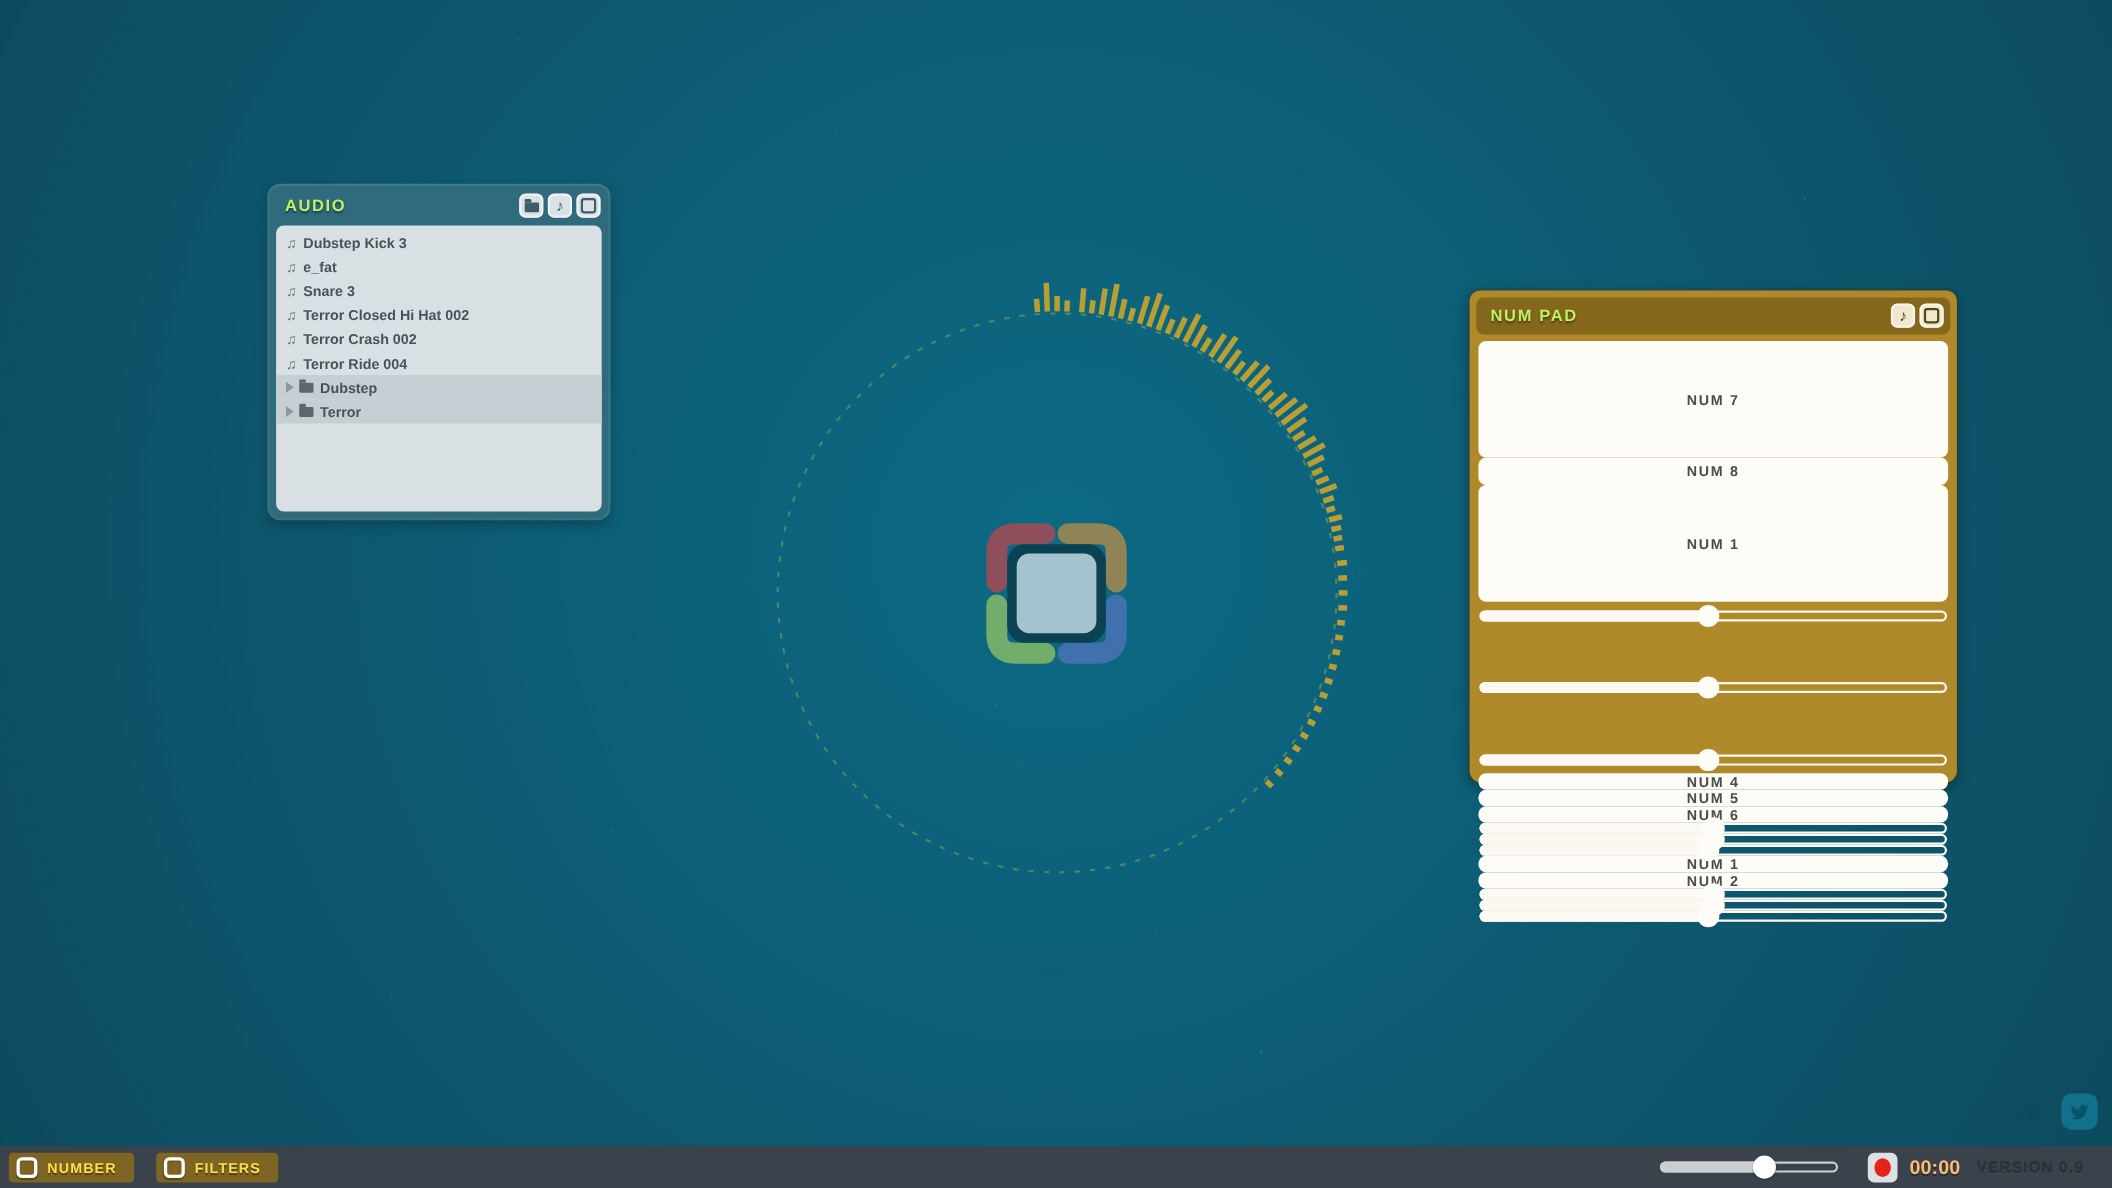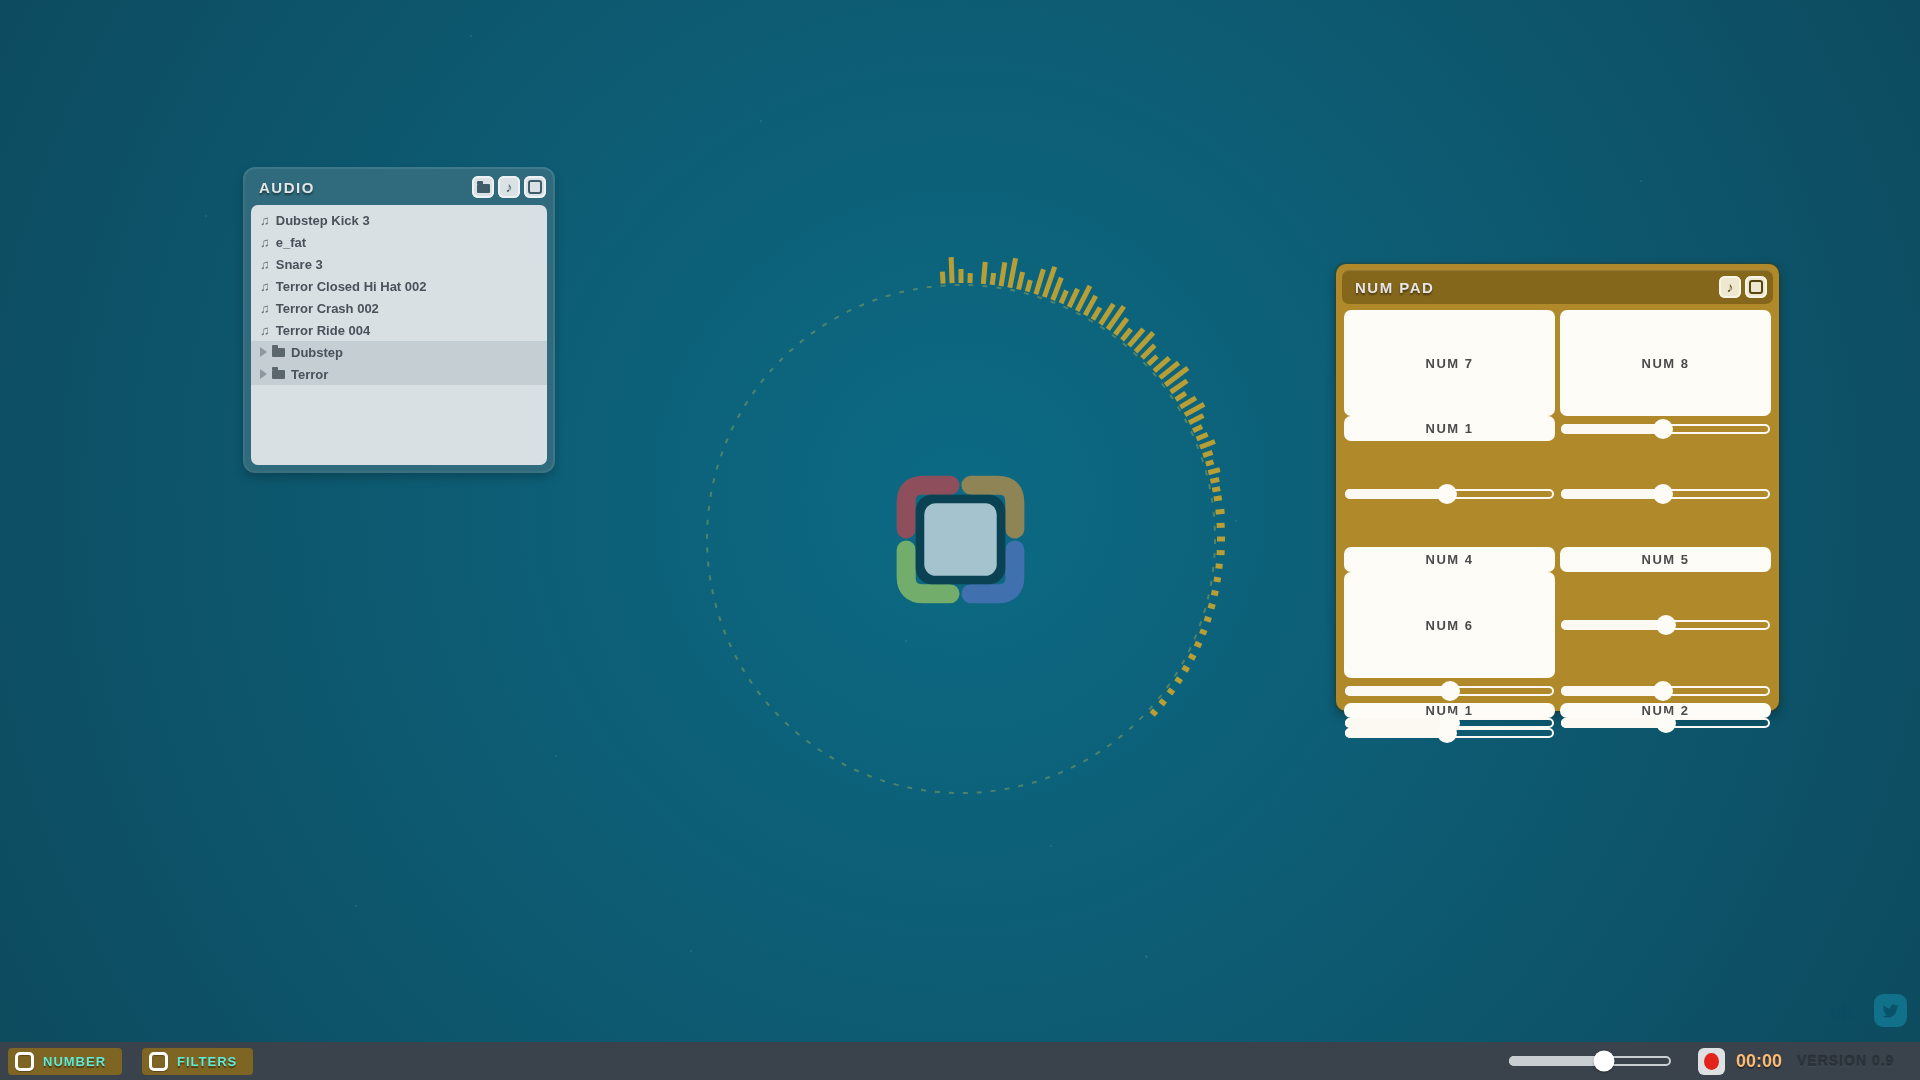--- a/index.html
+++ b/index.html
@@ -10,21 +10,21 @@
   }
   .particle{position:absolute;border-radius:50%;background:rgba(255,255,255,.10);}
 
   
   #viz{position:absolute;}
 
   
   #logo{position:absolute;left:889px;top:468px;}
 
   
-  .panel-title{color:#e5e5e5;font-weight:800;font-size:15px;letter-spacing:1.5px;text-shadow:0 2px 2px rgba(0,0,0,.45);}
+  .panel-title{color:#bef264;font-weight:800;font-size:15px;letter-spacing:1.5px;text-shadow:0 2px 2px rgba(0,0,0,.45);}
   .hdr-icons{margin-left:auto;display:flex;gap:4px;}
   .icon-btn{width:22px;height:22px;border-radius:6px;display:flex;align-items:center;justify-content:center;border:none;cursor:pointer;padding:0;}
 
   
   .panel-audio{position:absolute;left:245px;top:169px;width:308px;height:302px;background:#2f6b7c;border-radius:10px;
     box-shadow:0 0 0 2px rgba(190,220,226,.28), 0 5px 12px rgba(0,0,0,.28);}
   .audio-header{height:36px;display:flex;align-items:center;padding:0 7px 0 14px;}
   .panel-audio .icon-btn{background:#dae2e6;box-shadow:inset 0 0 0 2px #eef2f4;}
   .ic-note{font-size:14px;font-weight:800;color:#3f5d68;line-height:1;}
   .ic-box{width:10px;height:10px;border:2px solid #3f5d68;border-radius:3px;}
@@ -38,34 +38,34 @@
   .a-folder{width:13px;height:9px;background:#5c676d;border-radius:1px;position:relative;margin-right:6px;margin-top:1px;}
   .a-folder::before{content:"";position:absolute;top:-3px;left:0;width:6px;height:3px;background:#5c676d;border-radius:1px 1px 0 0;}
 
   
   .panel-numpad{position:absolute;left:1336px;top:264px;width:431px;height:447px;background:#b08a2a;border-radius:10px;
     box-shadow:0 0 0 2px rgba(70,50,5,.25), 0 5px 12px rgba(0,0,0,.3);padding-left:12px;}
   .np-header{position:absolute;left:6px;right:6px;top:6px;height:34px;background:#85671c;border-radius:7px;display:flex;align-items:center;padding:0 6px 0 13px;box-shadow:inset 0 1px 0 rgba(255,255,255,.12);}
   .panel-numpad .icon-btn{background:#efe8d1;box-shadow:inset 0 0 0 2px #f8f4e6;}
   .panel-numpad .ic-note{color:#584612;}
   .panel-numpad .ic-box{border-color:#584612;}
-  .np-grid{position:absolute;left:8px;right:8px;top:46px;bottom:6px;display:grid;grid-template-columns:repeat(2,1fr);
+  .np-grid{position:absolute;left:8px;right:8px;top:46px;bottom:6px;display:grid;grid-template-columns:repeat(1,1fr);
     grid-template-rows:106px 25px 106px 25px 106px 25px;column-gap:5px;}
   .pad{background:#fdfcf6;border-radius:7px;display:flex;align-items:center;justify-content:center;cursor:pointer;}
   .pad span{font-size:13px;font-weight:700;color:#4b4b4b;letter-spacing:1.5px;}
   .pslider{display:flex;align-items:center;padding:0 1px;cursor:pointer;}
   .ptrack{position:relative;width:100%;height:10px;border:2px solid #fbf9f1;border-radius:7px;box-sizing:border-box;}
   .pfill{position:absolute;left:-2px;top:-2px;height:10px;background:#fbf9f1;border-radius:7px;}
   .pthumb{position:absolute;top:50%;width:20px;height:20px;border-radius:50%;background:#fdfcf6;transform:translate(-50%,-50%);}
 
   
   .bottombar{position:absolute;left:0;right:0;bottom:0;height:38px;background:#3a434b;}
   .bb-btn{position:absolute;top:6px;height:27px;background:#7e6523;border:none;border-radius:4px;display:flex;align-items:center;gap:9px;padding:0 16px 0 7px;cursor:pointer;}
   .bb-check{width:13px;height:13px;border:3px solid #fff;border-radius:5px;box-shadow:0 1px 1px rgba(0,0,0,.3), inset 0 1px 1px rgba(0,0,0,.25);}
-  .bb-label{color:#5eead4;font-size:13px;font-weight:800;letter-spacing:1px;text-shadow:0 2px 1px rgba(0,0,0,.4);}
+  .bb-label{color:#fde047;font-size:13px;font-weight:800;letter-spacing:1px;text-shadow:0 2px 1px rgba(0,0,0,.4);}
   .vol{position:absolute;left:1509px;top:14px;width:162px;height:10px;cursor:pointer;}
   .vtrack{position:relative;width:100%;height:10px;border:2px solid #c9ced2;border-radius:7px;box-sizing:border-box;}
   .vfill{position:absolute;left:-2px;top:-2px;height:10px;background:#c9ced2;border-radius:7px;}
   .vthumb{position:absolute;top:50%;width:21px;height:21px;border-radius:50%;background:#fff;transform:translate(-50%,-50%);box-shadow:0 1px 2px rgba(0,0,0,.35);}
   .rec{position:absolute;left:1698px;top:6px;width:27px;height:27px;background:#dde1e3;border:none;border-radius:6px;display:flex;align-items:center;justify-content:center;cursor:pointer;}
   .rec i{width:17px;height:17px;border-radius:50%;background:#e2241a;display:block;}
   .time{position:absolute;left:1736px;top:9px;color:#fdba74;font-size:18px;font-weight:800;text-shadow:0 2px 1px rgba(0,0,0,.4);}
   .version{position:absolute;left:1797px;top:11px;color:#2b343c;font-size:14px;font-weight:800;letter-spacing:1px;text-shadow:0 1px 0 rgba(255,255,255,.05), 0 -1px 1px rgba(0,0,0,.35);}
 
   

